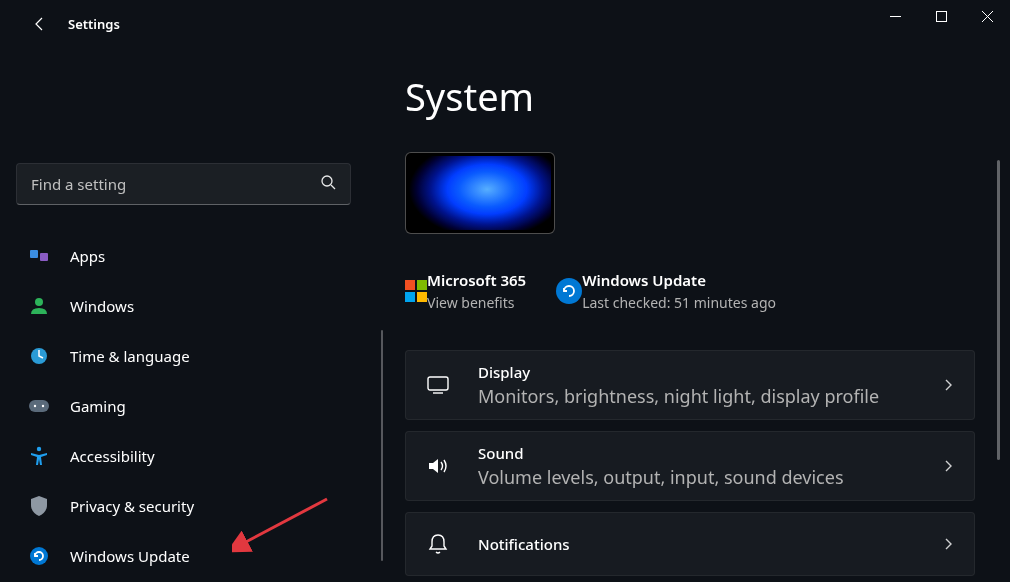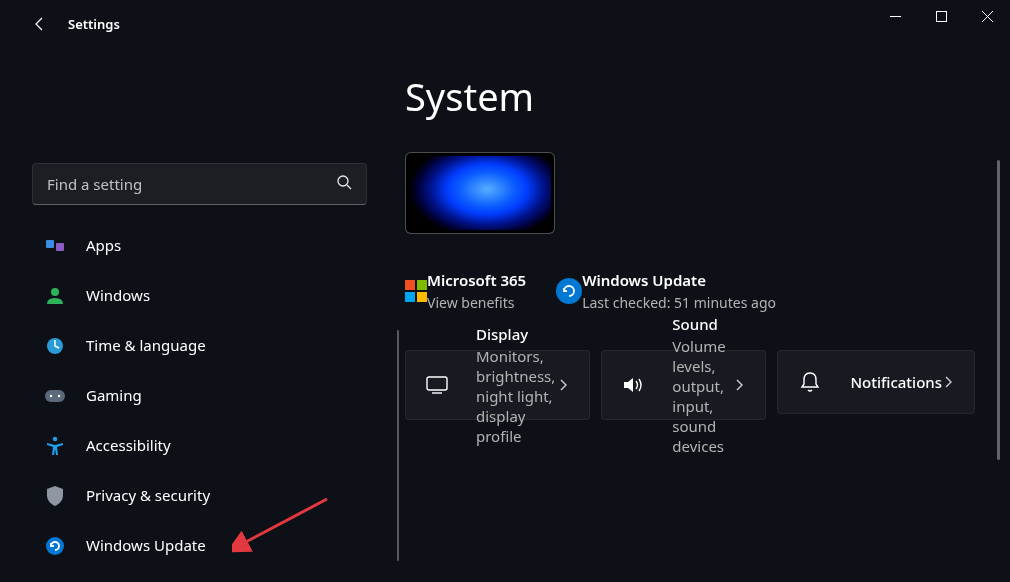--- a/index.html
+++ b/index.html
@@ -6,29 +6,29 @@
   html, body { width: 1010px; height: 582px; background: #0d1117; color: #ffffff; overflow: hidden; }
 
   
   .titlebar { position: absolute; top: 0; left: 0; right: 0; height: 48px; display: flex; align-items: center; padding-left: 20px; }
   .back-btn { width: 40px; height: 40px; display: flex; align-items: center; justify-content: center; cursor: pointer; }
   .title { font-size: 13px; font-weight: 600; margin-left: 8px; }
   .win-controls { position: absolute; right: 0; top: 0; display: flex; }
   .win-btn { width: 46px; height: 32px; display: flex; align-items: center; justify-content: center; cursor: pointer; }
 
   
-  .sidebar { position: absolute; left: 0; top: 48px; width: 370px; bottom: 0; padding-left: 32px; padding-right: 15px; }
+  .sidebar { position: absolute; left: 0; top: 48px; width: 370px; bottom: 0; padding-left: 16px; padding-right: 15px; }
   .profile-space { height: 115px; }
   .search-box { margin: 0 0 30px 0; width: 335px; height: 42px; background: rgba(255,255,255,0.06); border: 1px solid rgba(255,255,255,0.08); border-bottom: 1px solid rgba(255,255,255,0.3); border-radius: 4px; display: flex; align-items: center; padding: 0 14px; }
   .search-box input { flex: 1; background: transparent; border: none; outline: none; color: #dcdcdc; font-size: 15px; }
   .search-box input::placeholder { color: #c0c0c0; }
   .search-icon { opacity: 0.9; }
 
   .nav-list { position: relative; width: 335px; }
-  .nav-item { display: flex; align-items: flex-start; height: 41px; padding-left: 12px; border-radius: 4px; cursor: pointer; margin-bottom: 9px; }
+  .nav-item { display: flex; align-items: center; height: 41px; padding-left: 12px; border-radius: 4px; cursor: pointer; margin-bottom: 9px; }
   .nav-ico { width: 22px; height: 22px; display: flex; align-items: center; justify-content: center; margin-right: 20px; }
   .nav-label { font-size: 15px; color: #ffffff; }
 
   .scroll-indicator { position: absolute; left: 365px; top: 95px; bottom: 15px; width: 2px; background: rgba(255,255,255,0.3); border-radius: 1px; }
 
   
   .arrow-annot { position: absolute; left: 232px; top: 494px; pointer-events: none; }
   
   
   .main { position: absolute; left: 405px; top: 70px; right: 10px; bottom: 0; overflow: hidden; }
@@ -45,25 +45,25 @@
   .info-block { display: flex; align-items: center; gap: 0; }
   .info-ico-ms { width: 22px; height: 22px; display: grid; grid-template-columns: 1fr 1fr; grid-template-rows: 1fr 1fr; gap: 2px; }
   .info-ico-ms div:nth-child(1) { background: #f25022; }
   .info-ico-ms div:nth-child(2) { background: #7fba00; }
   .info-ico-ms div:nth-child(3) { background: #00a4ef; }
   .info-ico-ms div:nth-child(4) { background: #ffb900; }
   .info-ico-wu { width: 26px; height: 26px; border-radius: 50%; background: #0078d4; display: flex; align-items: center; justify-content: center; }
   .info-text .t1 { font-size: 15px; font-weight: 600; }
   .info-text .t2 { font-size: 14px; color: #b3b3b3; margin-top: 3px; }
 
-  .cards { margin-top: 38px; display: flex; flex-direction: row; gap: 11px; width: 570px; }
+  .cards { margin-top: 38px; display: flex; flex-direction: column; gap: 11px; width: 570px; }
   .card { background: rgba(255,255,255,0.045); border: 1px solid rgba(255,255,255,0.06); border-radius: 4px; height: 70px; display: flex; align-items: center; padding: 0 20px; cursor: pointer; }
   .card-ico { width: 24px; display: flex; align-items: center; justify-content: center; margin-right: 28px; }
   .card-text .c1 { font-size: 15px; font-weight: 500; }
-  .card-text .c2 { font-size: 15px; color: #b3b3b3; margin-top: 2px; }
+  .card-text .c2 { font-size: 18px; color: #b3b3b3; margin-top: 2px; }
   .card-chevron { margin-left: auto; opacity: 0.8; }
 
   .main-scroll { position: absolute; right: 0; top: 90px; width: 3px; height: 300px; background: rgba(255,255,255,0.35); border-radius: 2px; }
 </style>
 </head>
 <body>
 
 <div class="titlebar">
   <div class="back-btn">
     <svg width="16" height="16" viewBox="0 0 16 16" fill="none" stroke="#ffffff" stroke-width="1.2">

